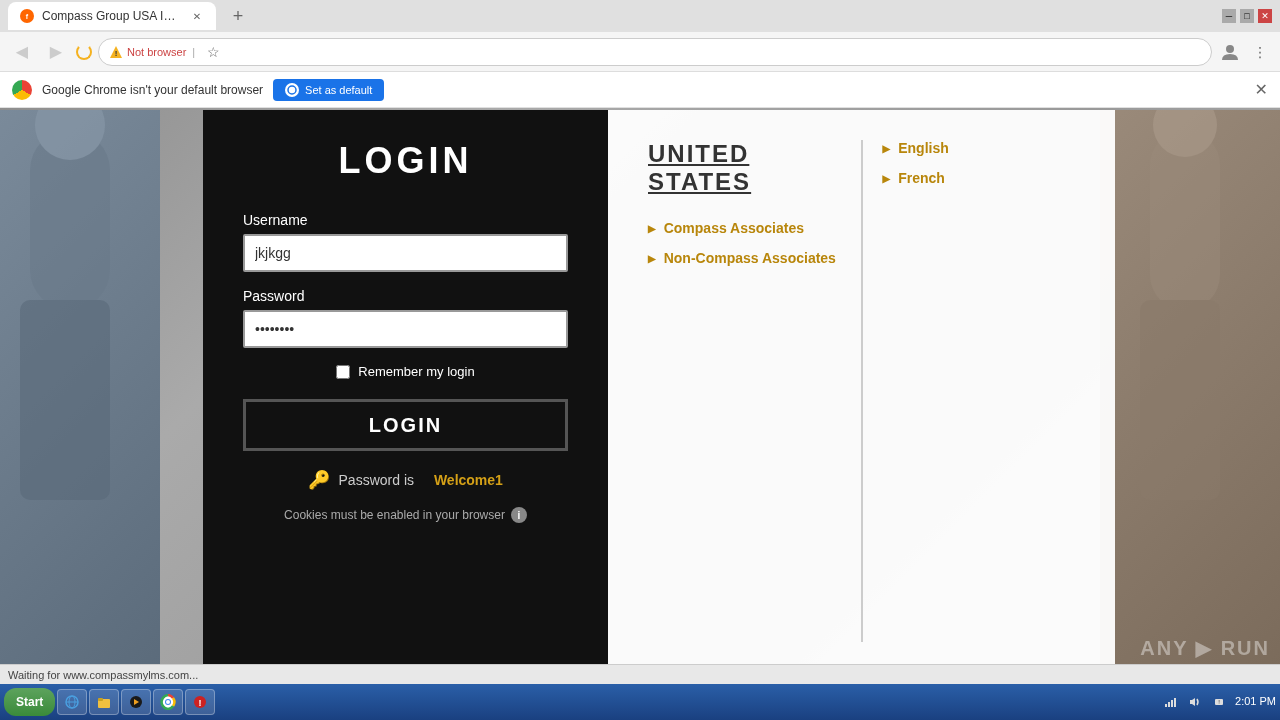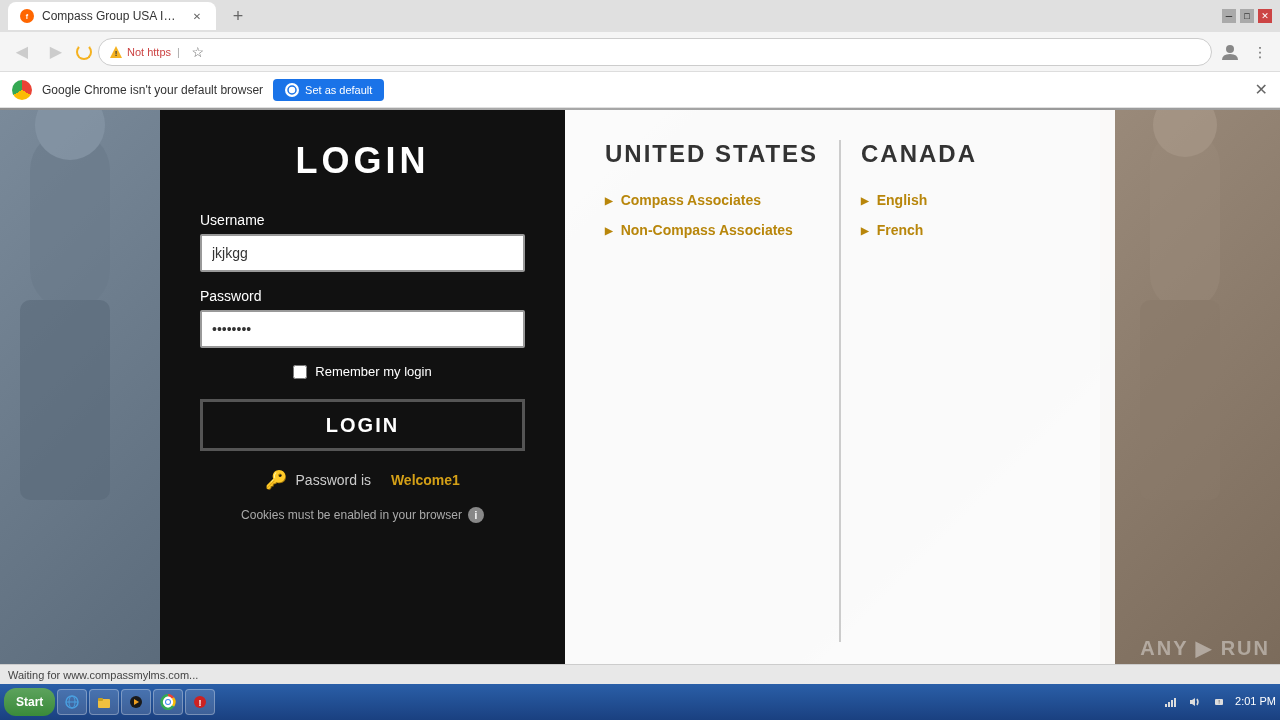--- a/index.html
+++ b/index.html
@@ -216,20 +216,21 @@
     }
 
     .left-panel {
       width: 405px;
       background: #111;
       display: flex;
       flex-direction: column;
       align-items: center;
       padding: 30px 40px;
       color: #fff;
+      margin-left: 43px;
     }
 
     .right-panel {
       flex: 1;
       background: rgba(255, 255, 255, 0.95);
       display: flex;
       flex-direction: column;
       align-items: center;
       padding: 30px 20px;
     }
@@ -360,20 +361,21 @@
       flex: 1;
       padding: 0 20px;
     }
 
     .region-title {
       font-size: 24px;
       font-weight: bold;
       color: #333;
       letter-spacing: 2px;
       margin-bottom: 24px;
+      text-decoration: underline;
     }
 
     .region-link {
       display: flex;
       align-items: center;
       gap: 8px;
       color: #b8860b;
       font-size: 14px;
       font-weight: bold;
       margin-bottom: 14px;
@@ -590,21 +592,21 @@
   <div class="nav-bar">
     <button class="nav-btn disabled">◀</button>
     <button class="nav-btn disabled">▶</button>
     <div class="loading-spinner"></div>
     <div class="address-bar">
       <div class="security-warning">
         <svg width="14" height="14" viewBox="0 0 14 14">
             <polygon points="7,1 13,13 1,13" fill="#f5b220"></polygon>
             <text x="7" y="11" text-anchor="middle" font-size="8" fill="#333" font-weight="bold">!</text>
           </svg>
-        <span style="color:#cc4444;">Not https</span>
+        <span style="color:#cc4444;">Not browser</span>
       </div>
       <span style="color:#aaa;font-size:11px;">|</span>
       <button class="star-btn">☆</button>
     </div>
     <button class="profile-btn">
       <svg width="20" height="20" viewBox="0 0 20 20">
           <circle cx="10" cy="7" r="4" fill="#888"></circle>
           <path d="M2,18 Q2,12 10,12 Q18,12 18,18" fill="#888"></path>
         </svg>
     </button>
@@ -692,21 +694,20 @@
             <span class="arrow-icon">▶</span>
             <span>Compass Associates</span>
           </a>
           <a class="region-link">
             <span class="arrow-icon">▶</span>
             <span>Non-Compass Associates</span>
           </a>
         </div>
 
         <div class="ca-column">
-          <div class="region-title">CANADA</div>
           <a class="region-link">
             <span class="arrow-icon">▶</span>
             <span>English</span>
           </a>
           <a class="region-link">
             <span class="arrow-icon">▶</span>
             <span>French</span>
           </a>
         </div>
       </div>

